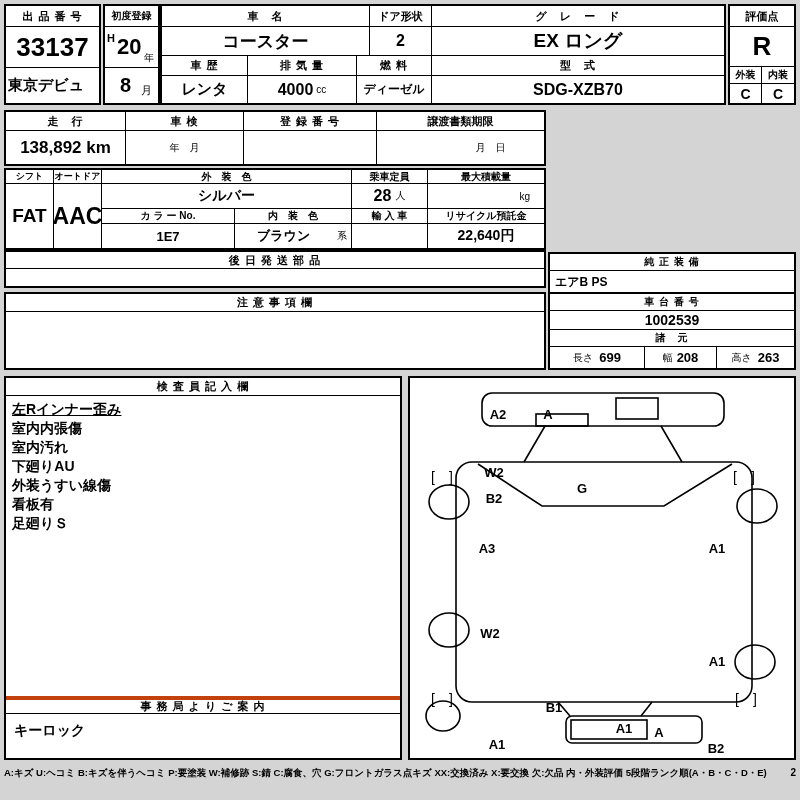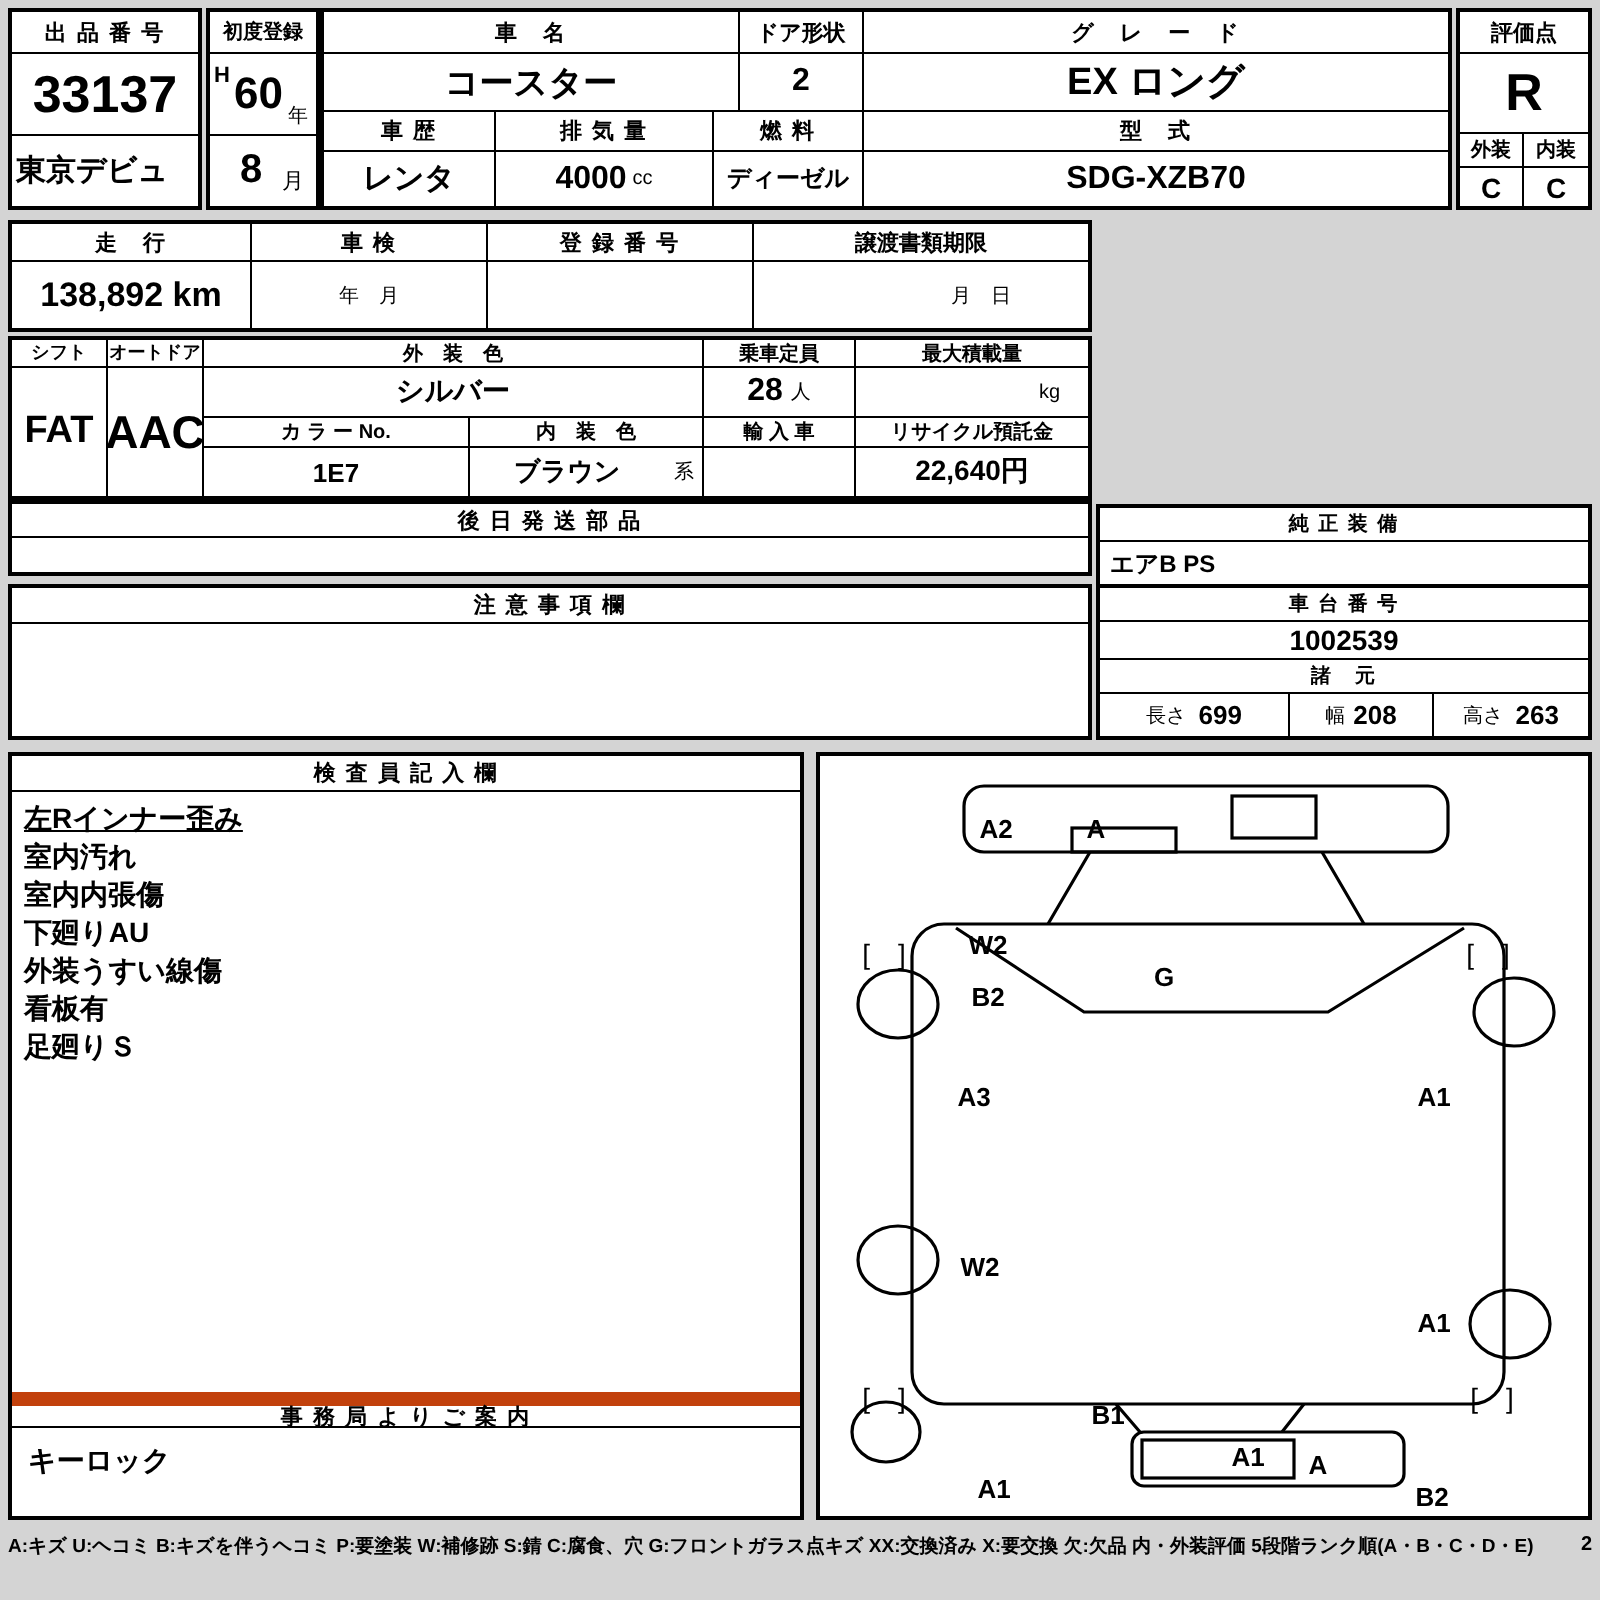--- a/index.html
+++ b/index.html
@@ -28,21 +28,21 @@
   <div class="blk col" style="left:4px;top:4px;width:97px;height:101px">
     <div class="hd" style="height:21px">出 品 番 号</div>
     <div class="cell bb b" style="height:41px;font-size:26px">33137</div>
     <div class="b" style="flex:1;display:flex;align-items:center;padding-left:2px;font-size:15px;white-space:nowrap">東京デビュ</div>
   </div>
 
   <div class="blk col" style="left:103px;top:4px;width:57px;height:101px">
     <div class="hd" style="height:21px;font-size:10px;letter-spacing:0">初度登録</div>
     <div class="bb" style="height:41px;position:relative">
       <span class="b" style="position:absolute;left:2px;top:5px;font-size:11px">H</span>
-      <span class="b" style="position:absolute;left:12px;top:7px;font-size:22px">60</span>
+      <span class="b" style="position:absolute;left:12px;top:7px;font-size:22px">20</span>
       <span style="position:absolute;right:4px;bottom:2px;font-size:10px">年</span>
     </div>
     <div style="flex:1;position:relative">
       <span class="b" style="position:absolute;left:15px;top:6px;font-size:20px">8</span>
       <span style="position:absolute;right:6px;bottom:5px;font-size:11px">月</span>
     </div>
   </div>
 
   <div class="blk col" style="left:160px;top:4px;width:566px;height:101px">
     <div class="row bb" style="height:21px">
@@ -174,28 +174,28 @@
         <span style="font-size:10px">高さ</span>
         <span class="b" style="font-size:13px;margin-left:6px">263</span>
       </div>
     </div>
   </div>
 
   <div class="blk col" style="left:4px;top:376px;width:398px;height:384px">
     <div class="hd" style="height:18px">検 査 員 記 入 欄</div>
     <div style="flex:1;padding:4px 6px">
       <div class="note-line underline">左Rインナー歪み</div>
+      <div class="note-line">室内内張傷</div>
       <div class="note-line">室内汚れ</div>
-      <div class="note-line">室内内張傷</div>
       <div class="note-line">下廻りAU</div>
       <div class="note-line">外装うすい線傷</div>
       <div class="note-line">看板有</div>
       <div class="note-line">足廻りＳ</div>
     </div>
-    <div class="hd" style="height:18px;border-top:7px solid #c2410c">事 務 局 よ り ご 案 内</div>
+    <div class="hd" style="height:18px;border-top:4px solid #c2410c">事 務 局 よ り ご 案 内</div>
     <div class="b" style="height:44px;padding:8px 8px;font-size:14px">キーロック</div>
   </div>
 
   <div class="blk" style="left:408px;top:376px;width:388px;height:384px">
     <svg width="384" height="380" viewBox="0 0 384 380">
       <g fill="none" stroke="#000" stroke-width="1.6">
         <rect x="72" y="15" width="242" height="33" rx="10"></rect>
         <rect x="126" y="36" width="52" height="12"></rect>
         <rect x="206" y="20" width="42" height="21"></rect>
         <path d="M135,48 L114,84 M251,48 L272,84"></path>

